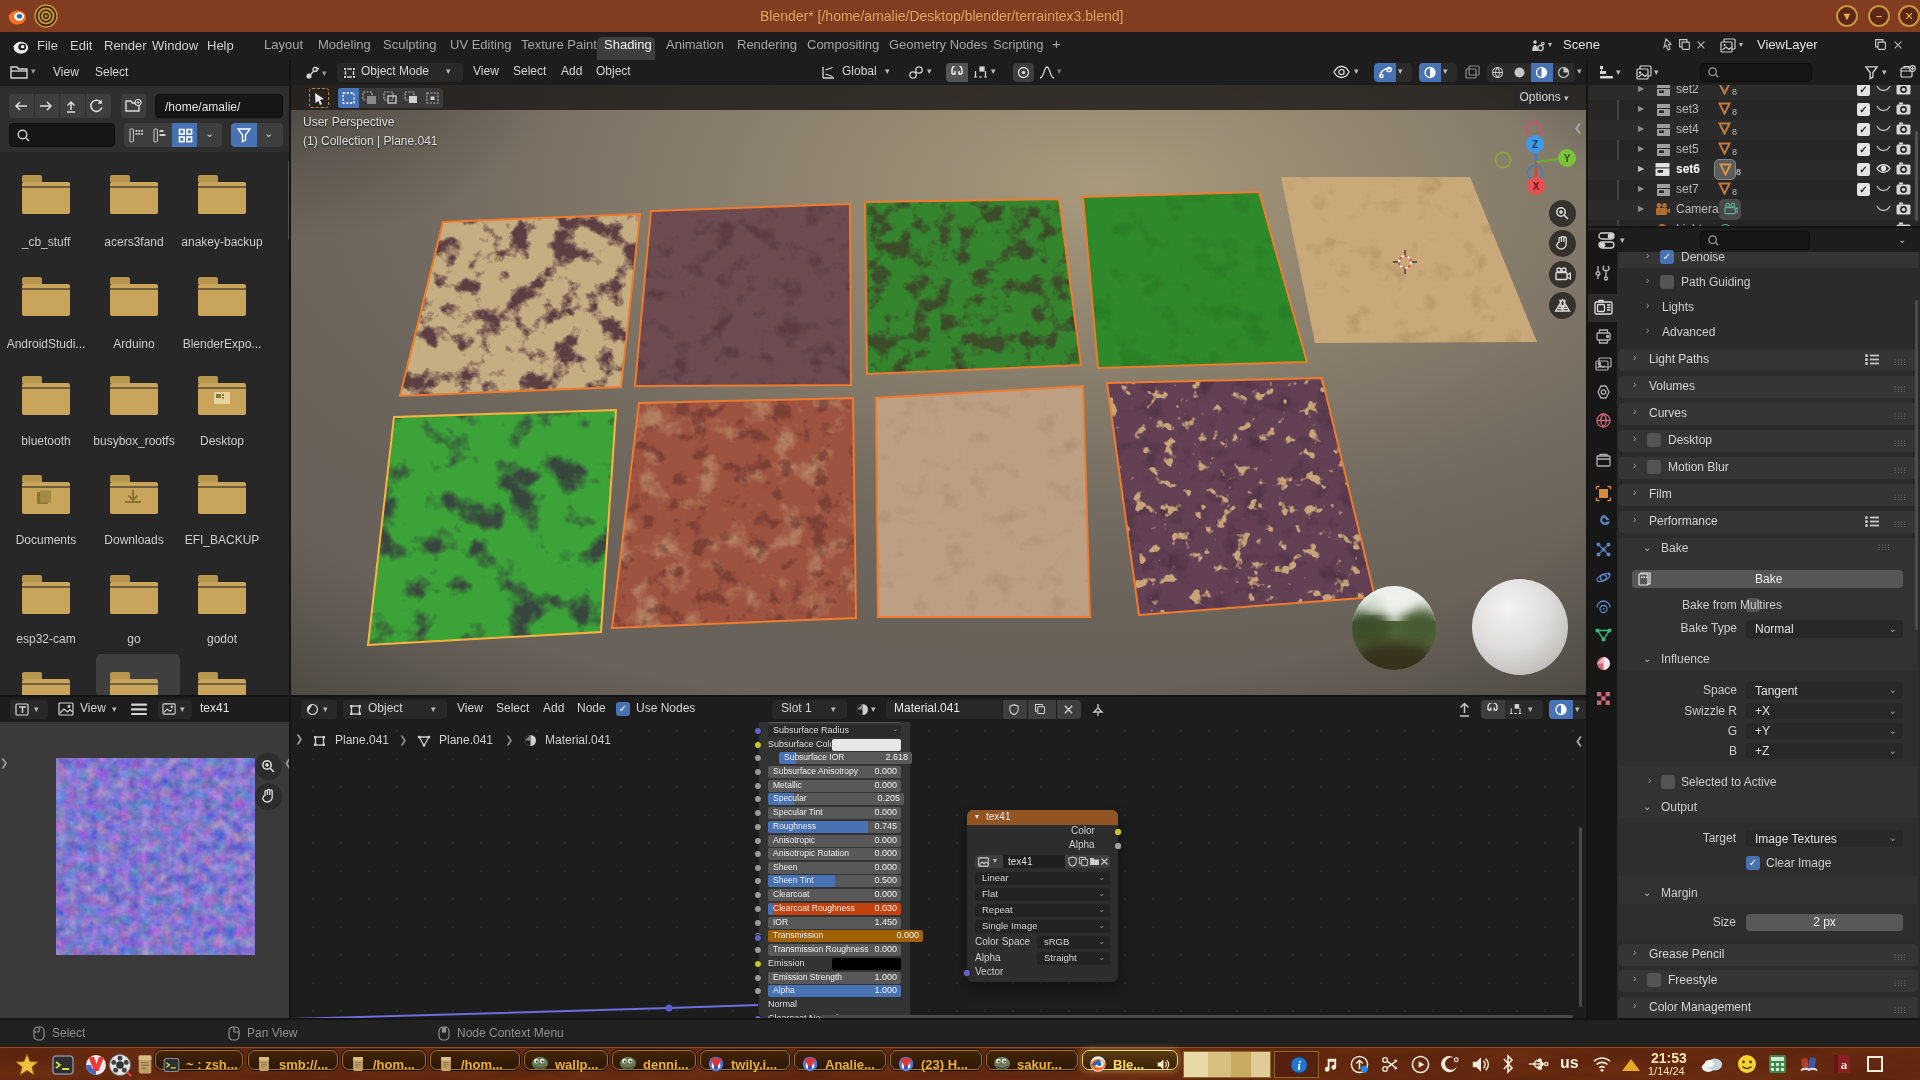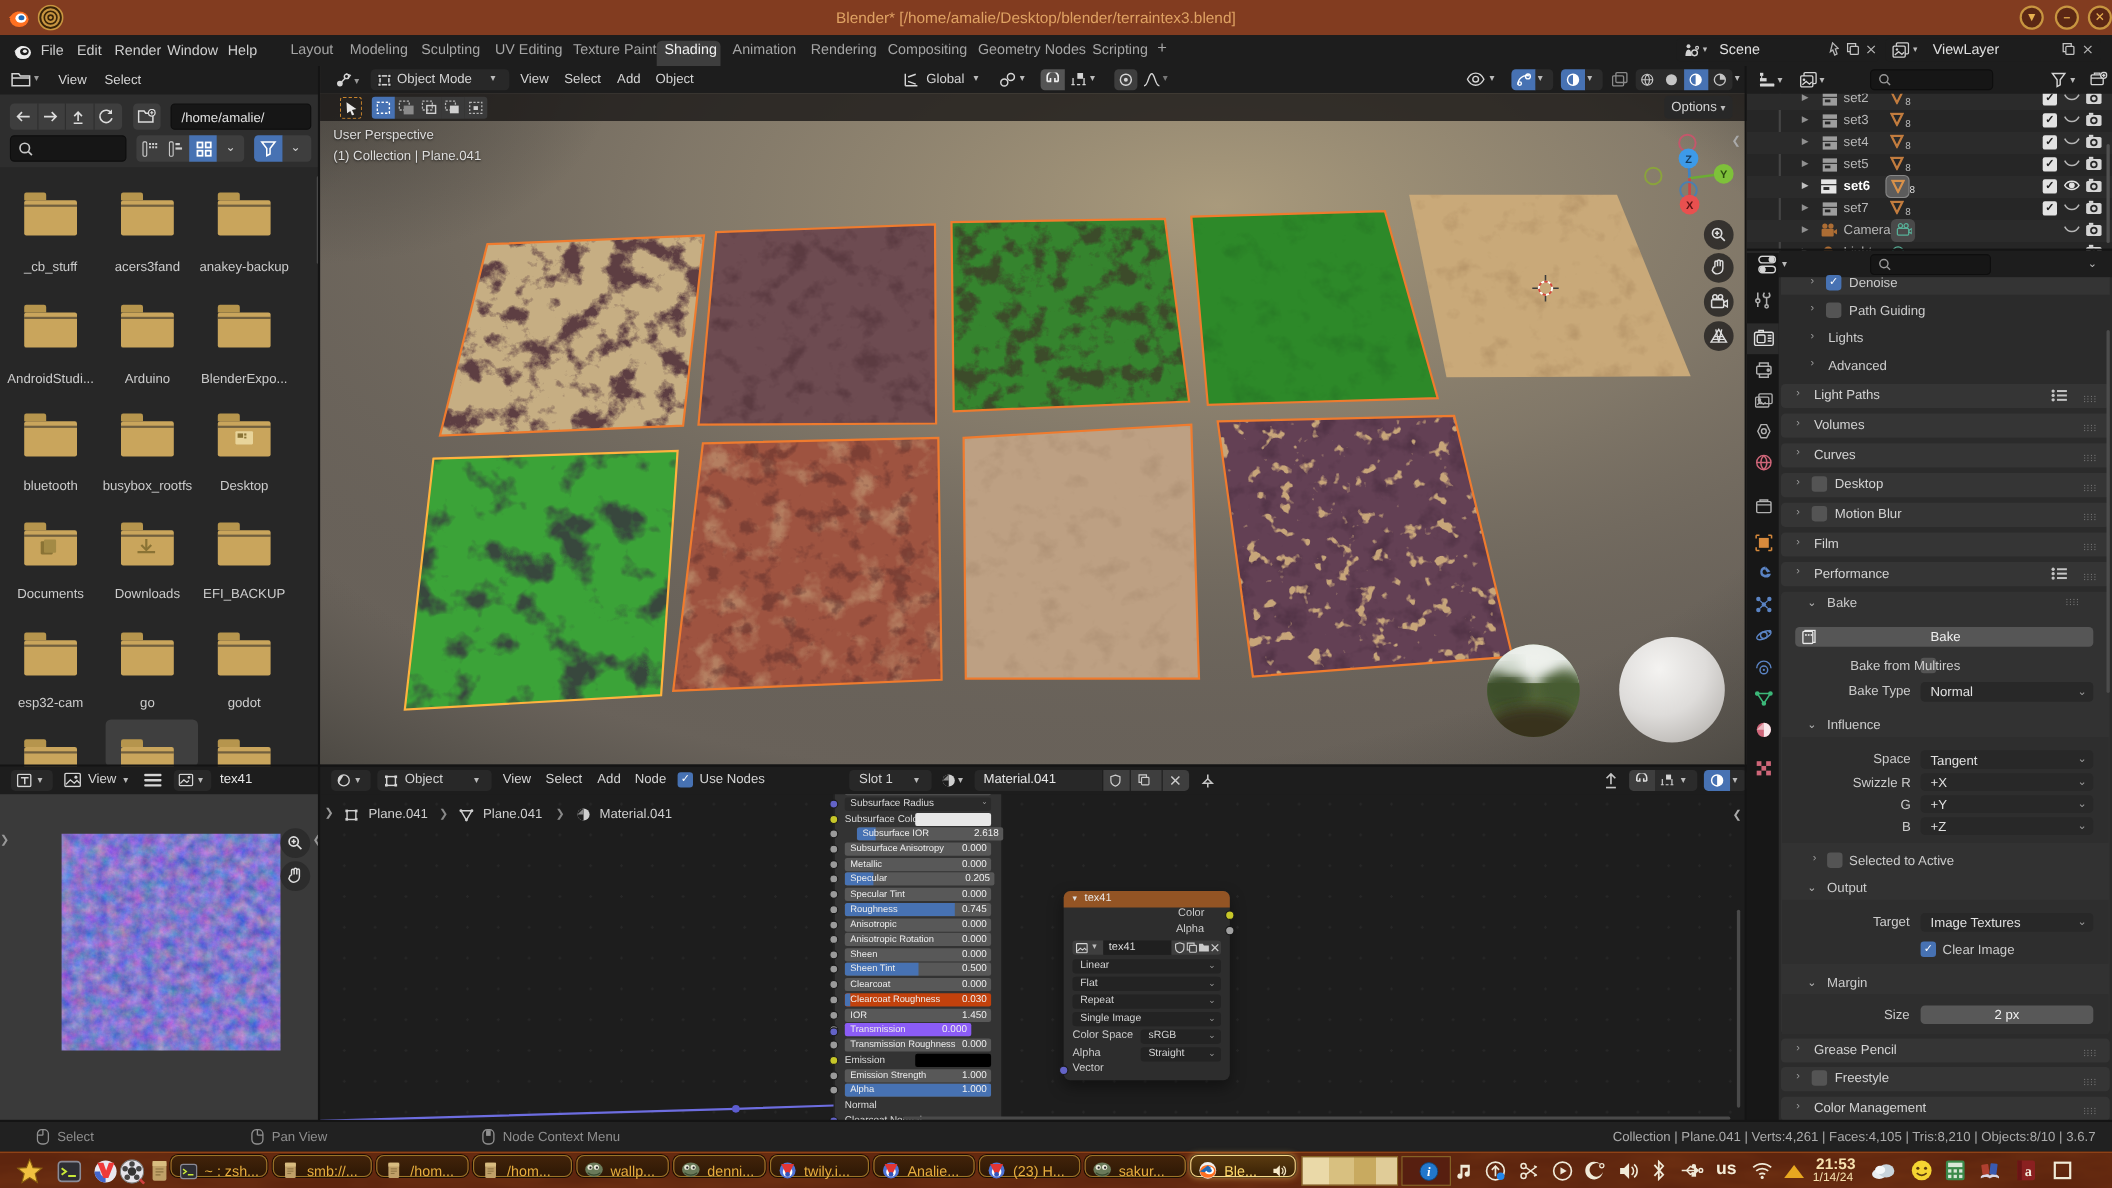--- a/index.html
+++ b/index.html
@@ -59,21 +59,21 @@
 
   
   #nodeed { left:291px; top:697px; width:1297px; height:323px; background:#1d1d1d; }
   #nodeed-hdr { left:291px; top:697px; width:1297px; height:25px; background:#1d1d1d; color:#d5d5d5; font-size:12px; }
 
   
   #statusbar { left:0; top:1020px; width:1920px; height:27px; background:#212121; color:#8f8f8f; font-size:12px; }
 
   
   #taskbar { left:0; top:1047px; width:1920px; height:33px; background:#5e250e; border-top:1px solid #9c4a1a; }
-  .tbtn { position:absolute; top:2px; height:20px; border-radius:7px; background:linear-gradient(180deg,#42230a,#2e1805); border:1px solid #8a6420; box-shadow:0 0 0 1px #1c0d02; color:#e8ae3e; font-size:13px; font-weight:normal; }
+  .tbtn { position:absolute; top:2px; height:20px; border-radius:7px; background:linear-gradient(180deg,#42230a,#2e1805); border:1px solid #8a6420; box-shadow:0 0 0 1px #1c0d02; color:#e8ae3e; font-size:13px; font-weight:bold; }
 </style>
 </head>
 <body>
 <div id="stage">
   <div id="titlebar" class="abs">
     <svg class="abs" style="left:7px;top:6px" width="20" height="20" viewBox="0 0 20 20">
       <ellipse cx="10.5" cy="11.5" rx="8.5" ry="7" fill="#ff7021"></ellipse>
       <path d="M1 10 L9 4.5 L13.5 7.5 L5.5 11.5 Z" fill="#ff7021"></path>
       <ellipse cx="12" cy="10.5" rx="5" ry="4.2" fill="#fff"></ellipse>
       <ellipse cx="12.5" cy="10.2" rx="2.7" ry="2.3" fill="#2069b5"></ellipse>
@@ -1408,21 +1408,21 @@
       <svg class="abs" style="left:-5px;top:202px" width="10" height="10">
           <circle cx="5" cy="5" r="3.6" fill="#9a9a9a" stroke="#191919"></circle>
         </svg>
       <div class="abs" style="left:10px;top:201px;width:133px;height:12px;background:#585858;border-radius:2px;overflow:hidden">
           <span style="position:absolute;left:5px;top:0;font-size:8.5px;color:#ededed;white-space:nowrap">IOR</span>
           <span style="position:absolute;right:4px;top:0;font-size:9px;color:#f0f0f0">1.450</span>
         </div>
       <svg class="abs" style="left:-5px;top:215px" width="10" height="10">
           <circle cx="5" cy="5" r="3.6" fill="#9a9a9a" stroke="#191919"></circle>
         </svg>
-      <div class="abs" style="left:10px;top:214px;width:115px;height:12px;background:#8b5cf6;border-radius:2px;overflow:hidden">
+      <div class="abs" style="left:10px;top:214px;width:155px;height:12px;background:#a16207;border-radius:2px;overflow:hidden">
           <span style="position:absolute;left:5px;top:0;font-size:8.5px;color:#ededed;white-space:nowrap">Transmission</span>
           <span style="position:absolute;right:4px;top:0;font-size:9px;color:#f0f0f0">0.000</span>
         </div>
       <svg class="abs" style="left:-5px;top:229px" width="10" height="10">
           <circle cx="5" cy="5" r="3.6" fill="#9a9a9a" stroke="#191919"></circle>
         </svg>
       <div class="abs" style="left:10px;top:228px;width:133px;height:12px;background:#585858;border-radius:2px;overflow:hidden">
           <span style="position:absolute;left:5px;top:0;font-size:8.5px;color:#ededed;white-space:nowrap">Transmission Roughness</span>
           <span style="position:absolute;right:4px;top:0;font-size:9px;color:#f0f0f0">0.000</span>
         </div>
@@ -1630,21 +1630,20 @@
         </g>
       </svg>
     <span class="abs" style="left:247px;top:6px">Pan View</span>
     <svg class="abs" style="left:438px;top:6px" width="12" height="15" viewBox="0 0 12 15">
         <g fill="none" stroke="#909090" stroke-width="1.2">
           <rect x="1" y="1" width="10" height="13" rx="4"></rect>
           <rect x="4.5" y="2" width="3" height="4" fill="#909090"></rect>
         </g>
       </svg>
     <span class="abs" style="left:457px;top:6px">Node Context Menu</span>
-    <span class="abs" style="left:0;top:6px;width:1905px;text-align:right;color:#ababab">Collection | Plane.041 | Verts:4,261 | Faces:4,105 | Tris:8,210 | Objects:8/10 | 3.6.7</span>
   </div>
   <div id="taskbar" class="abs">
       <svg class="abs" style="left:0;top:0" width="1920" height="33">
         <filter id="leather" color-interpolation-filters="sRGB" x="0" y="0" width="100%" height="100%">
           <feTurbulence type="fractalNoise" baseFrequency="0.012 0.05" numOctaves="3" seed="9"></feTurbulence>
           <feColorMatrix type="matrix" values="0 0 0 0 0.48  0 0 0 0 0.22  0 0 0 0 0.08  0.9 0 0 0 -0.25"></feColorMatrix>
         </filter>
         <rect width="1920" height="33" filter="url(#leather)"></rect>
       </svg>
 <svg class="abs" style="left:15px;top:5px" width="24" height="24" viewBox="0 0 24 24">

